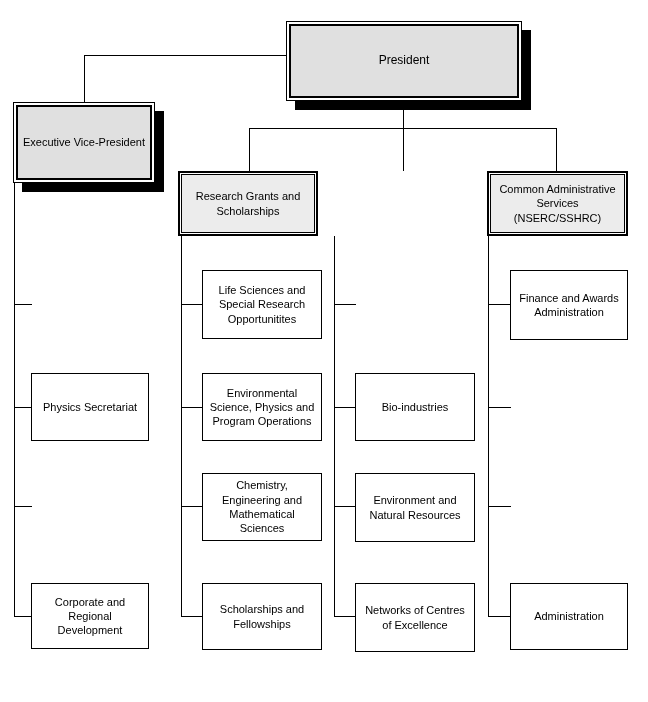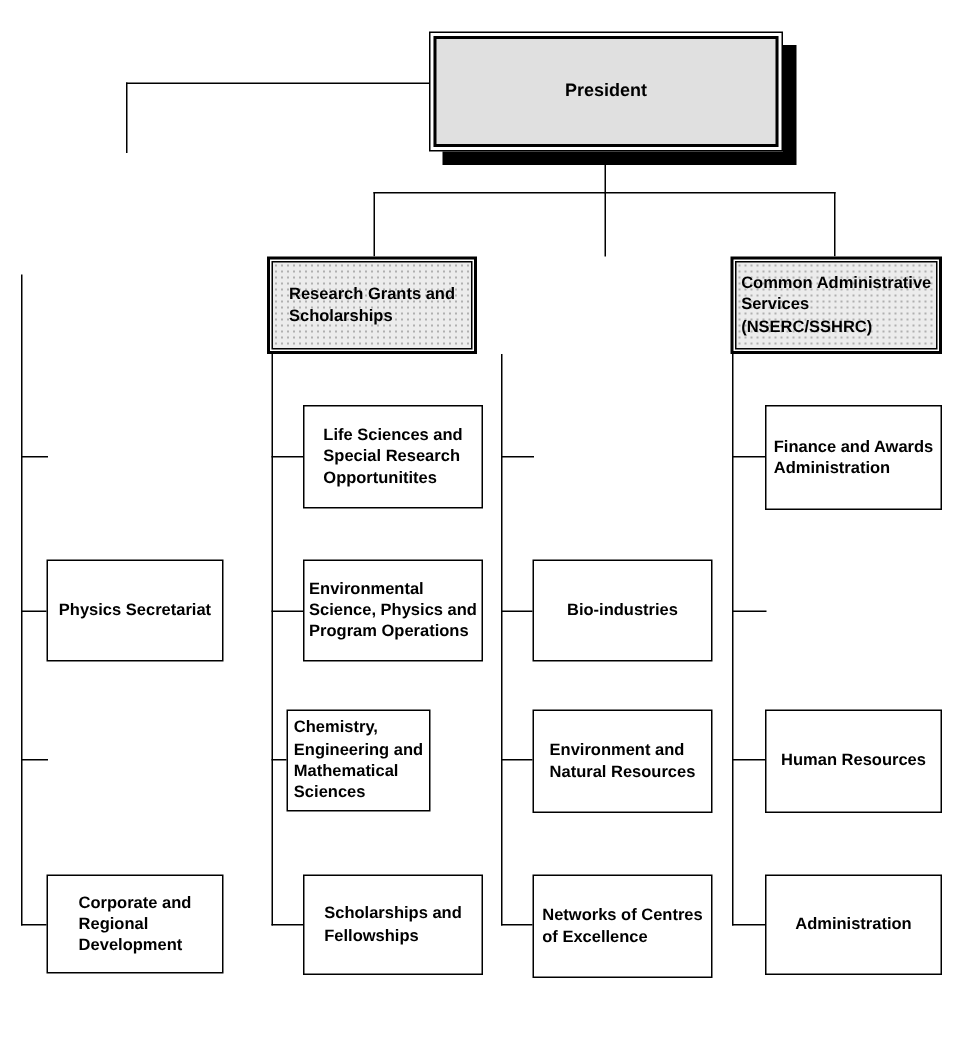--- a/index.html
+++ b/index.html
@@ -33,21 +33,21 @@
     background-size:4px 4px;
     display:flex; align-items:center; justify-content:center;
   }
 
   
   .box {
     position:absolute; border:1px solid var(--line,#000); background:#fff;
     display:flex; align-items:center; justify-content:center;
   }
 
-  .lbl { font-weight:700; font-size:11px; line-height:1.3; 
+  .lbl { font-weight:400; font-size:11px; line-height:1.3; text-align:center;
          white-space:pre-line; color:#000; padding:0 2px; }
   .lbl.big { font-size:12px; }
 </style>
 </head>
 <body>
 
 <div id="stage" style="--line: #000000; --shadow: #000000; --exec-fill: #e0e0e0; --hdr-fill: #ececec; --hdr-dot: #b0b0b0;">
 
   <div class="line" style="left:84px;top:55px;width:202px;height:1px"></div>
   <div class="line" style="left:84px;top:55px;width:1px;height:47px"></div>
@@ -81,20 +81,25 @@
   <div class="line" style="left:488px;top:407px;width:23px;height:1px"></div>
   <div class="line" style="left:488px;top:506px;width:23px;height:1px"></div>
   <div class="line" style="left:488px;top:616px;width:23px;height:1px"></div>
 
   <div class="execbox" style="left:286px;top:21px;width:236px;height:80px">
     <div class="inner">
         <span class="lbl big">President</span>
       </div>
   </div>
 
+  <div class="execbox" style="left:13px;top:102px;width:142px;height:81px">
+    <div class="inner">
+        <span class="lbl">Executive Vice-President</span>
+      </div>
+  </div>
 
   <div class="hdrbox" style="left:178px;top:171px;width:140px;height:65px">
     <div class="inner">
         <span class="lbl">Research Grants and
 Scholarships</span>
       </div>
   </div>
   <div class="hdrbox" style="left:487px;top:171px;width:141px;height:65px">
     <div class="inner">
         <span class="lbl">Common Administrative
@@ -115,21 +120,21 @@
   <div class="box" style="left:202px;top:270px;width:120px;height:69px">
     <span class="lbl">Life Sciences and
 Special Research
 Opportunitites</span>
   </div>
   <div class="box" style="left:202px;top:373px;width:120px;height:68px">
     <span class="lbl">Environmental
 Science, Physics and
 Program Operations</span>
   </div>
-  <div class="box" style="left:191px;top:473px;width:96px;height:68px">
+  <div class="box" style="left:202px;top:473px;width:120px;height:68px">
     <span class="lbl">Chemistry,
 Engineering and
 Mathematical
 Sciences</span>
   </div>
   <div class="box" style="left:202px;top:583px;width:120px;height:67px">
     <span class="lbl">Scholarships and
 Fellowships</span>
   </div>
 
@@ -142,20 +147,17 @@
   </div>
   <div class="box" style="left:355px;top:583px;width:120px;height:69px">
     <span class="lbl">Networks of Centres
 of Excellence</span>
   </div>
 
   <div class="box" style="left:510px;top:270px;width:118px;height:70px">
     <span class="lbl">Finance and Awards
 Administration</span>
   </div>
-  <div class="box" style="left:510px;top:473px;width:118px;height:69px">
-    <span class="lbl">Human Resources</span>
-  </div>
   <div class="box" style="left:510px;top:583px;width:118px;height:67px">
     <span class="lbl">Administration</span>
   </div>
 
 </div>
 
 </body></html>

